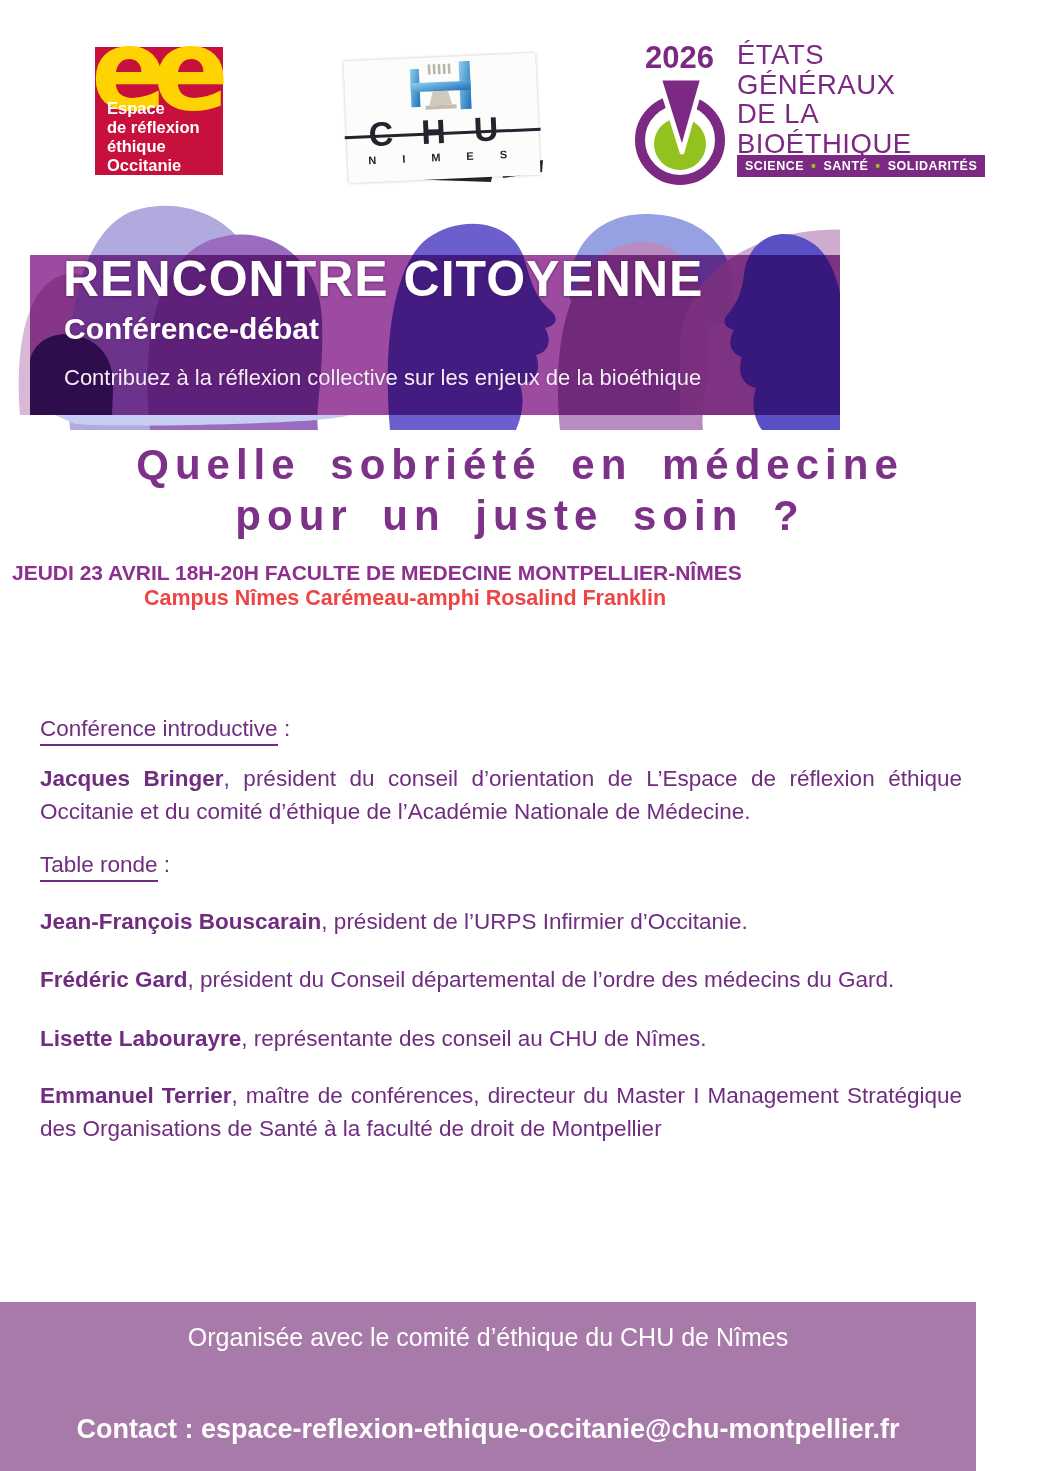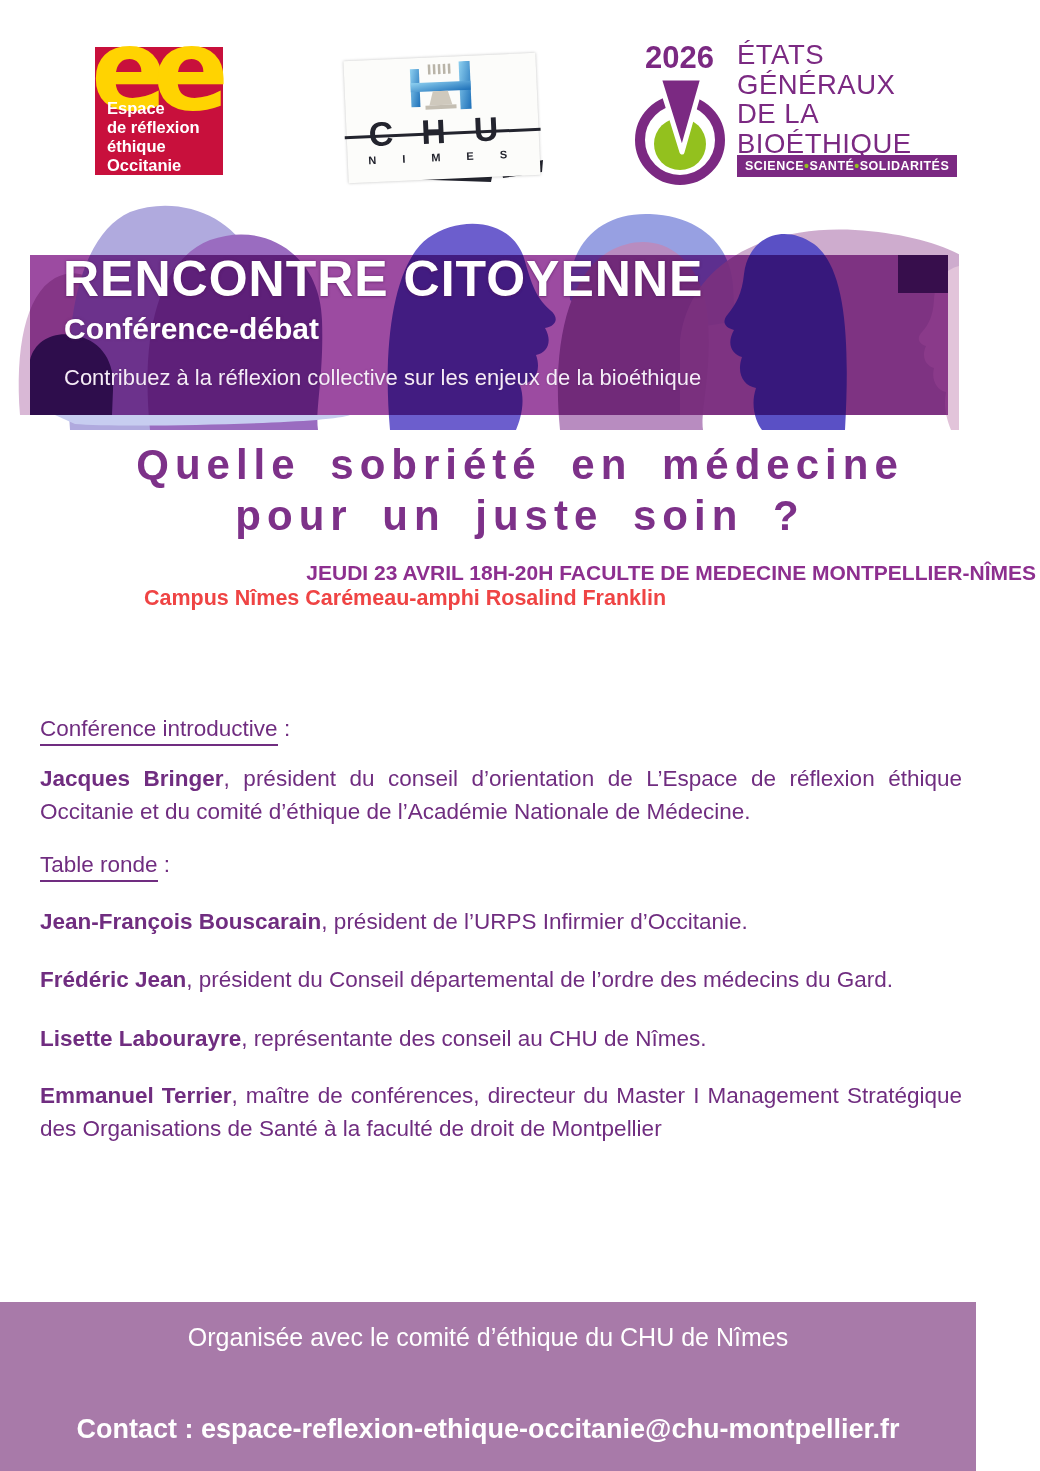--- a/index.html
+++ b/index.html
@@ -32,41 +32,41 @@
   .chu-city { font-size:11px; font-weight:700; letter-spacing:26px; color:#23242e;
     padding-left:14px; margin-top:2px; }
 
   .egb-logo { position:absolute; left:628px; top:38px; width:330px; height:150px; }
   .egb-year { position:absolute; left:17px; top:2px; font-size:31px; font-weight:700;
     color:#7b2982; }
   .egb-icon { position:absolute; left:0; top:36px; }
   .egb-title { position:absolute; left:109px; top:2px; color:#7b2982; font-size:27.5px;
     line-height:29.5px; font-weight:500; letter-spacing:0.5px; }
   .egb-bar { position:absolute; left:109px; top:117px; background:#7b2982; color:#ffffff;
-    display:inline-flex; align-items:center; padding:4px 8px; font-size:12.5px;
+    display:inline-flex; align-items:center; gap:7px; padding:4px 8px; font-size:12.5px;
     font-weight:700; letter-spacing:0.5px; }
   .egb-dot { color:#93c11e; font-size:14px; line-height:1; }
 
   
-  .banner { position:absolute; left:0; top:200px; width:959px; height:230px; overflow:hidden; }
+  .banner { position:absolute; left:0; top:200px; width:840px; height:230px; overflow:hidden; }
   .banner svg { position:absolute; left:0; top:0; }
   .banner-title { position:absolute; left:63px; top:52px; color:#ffffff; font-weight:700;
     font-size:50px; letter-spacing:1px; line-height:1.1;
     text-shadow:0 0 3px rgba(86,24,94,.55), 0 1px 2px rgba(86,24,94,.4); }
   .banner-subtitle { position:absolute; left:64px; top:112px; color:#ffffff; font-weight:700;
     font-size:30px; line-height:1.1; text-shadow:0 0 3px rgba(86,24,94,.5); }
   .banner-tagline { position:absolute; left:64px; top:165px; color:#f4ecf6; font-weight:400;
     font-size:22px; line-height:1.2; text-shadow:0 0 2px rgba(86,24,94,.4); }
 
   
   .headline { position:absolute; left:0; top:439px; width:1040px; text-align:center;
     color:#7d3189; font-weight:700; font-size:42px; line-height:51px;
     letter-spacing:6px; word-spacing:12px; }
-  .event-date { position:absolute; left:0; top:561px; width:1036px; text-align:right;
-    color:#8d2f8f; font-weight:700; font-size:21px; }
+  .event-date { position:absolute; left:0; top:561px; width:1036px; text-align:left;
+    color:#8d2f8f; font-weight:700; font-size:21px;padding-left:12px; }
   .event-place { position:absolute; left:144px; top:586px; color:#ef4444; font-weight:700;
     font-size:21.5px; }
 
   
   .program { position:absolute; left:40px; top:712px; width:922px; color:#702d80;
     font-size:22.5px; line-height:33px; }
   .section-heading { font-weight:400; }
   .underlined { border-bottom:2px solid currentColor; padding-bottom:3px; }
   .speaker { margin:0; text-align:justify; }
   .speaker strong { font-weight:700; }
@@ -196,21 +196,21 @@
 
   <div class="section-heading mt-b">
     <span class="underlined">Table ronde</span><span> :</span>
   </div>
 
   <p class="speaker mt-c">
     <strong>Jean-François Bouscarain</strong><span>, président de l’URPS Infirmier d’Occitanie.</span>
   </p>
 
   <p class="speaker mt-d">
-    <strong>Frédéric Jean</strong><span>, président du Conseil départemental de l’ordre des médecins du Gard.</span>
+    <strong>Frédéric Gard</strong><span>, président du Conseil départemental de l’ordre des médecins du Gard.</span>
   </p>
 
   <p class="speaker mt-e">
     <strong>Lisette Labourayre</strong><span>, représentante des conseil au CHU de Nîmes.</span>
   </p>
 
 
   <p class="speaker mt-c">
     <strong>Emmanuel Terrier</strong><span>, maître de conférences, directeur du Master I Management Stratégique des Organisations de Santé à la faculté de droit de Montpellier</span>
   </p>

